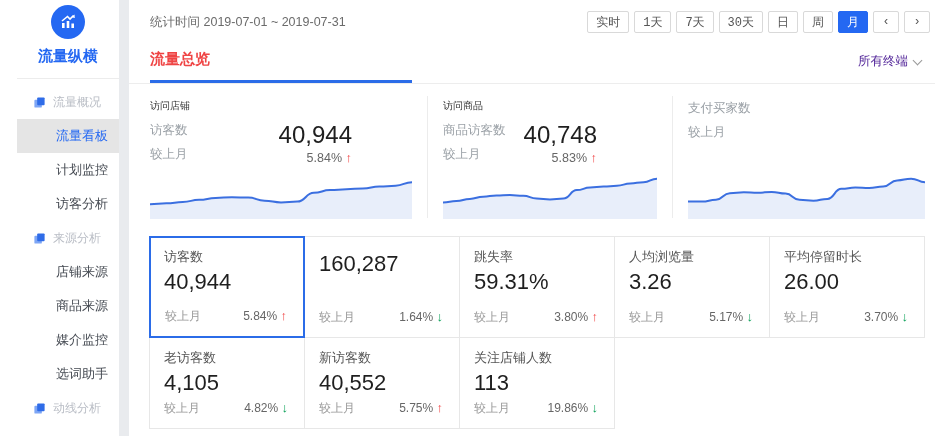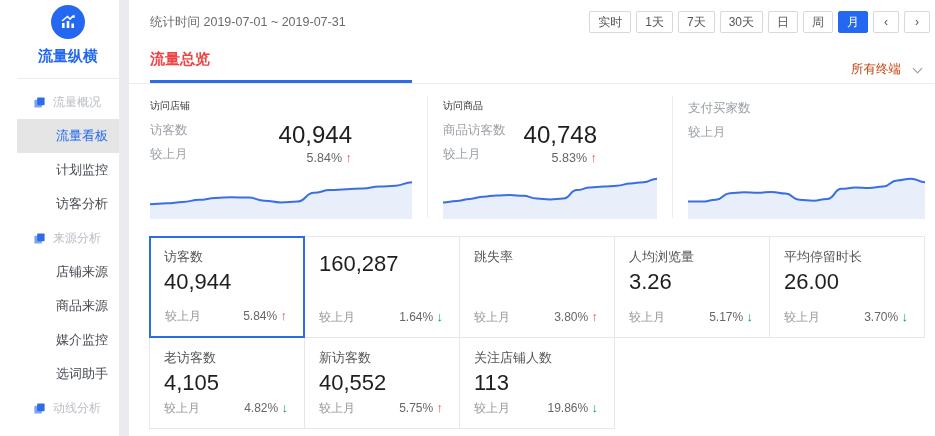--- a/index.html
+++ b/index.html
@@ -20,28 +20,28 @@
   .app-name{color:var(--primary);font-size:15px;font-weight:bold;text-align:center;margin-top:8px;padding-bottom:12px;border-bottom:1px solid #ececec;}
   .nav{padding-top:6px;}
   .nav-row{height:34px;display:flex;align-items:center;font-size:13px;cursor:pointer;}
   .nav-section{color:#b9bdc5;font-size:12px;padding-left:16px;gap:7px;}
   .nav-item{color:#454a52;padding-left:39px;}
   .nav-item.active{background:#e5e5e5;color:var(--primary);}
   
   .topbar{position:absolute;left:129px;top:0;width:806px;height:44px;background:#fff;display:flex;align-items:center;z-index:2;}
   .stat-time{font-size:12.5px;color:#6b6b6b;padding-left:21px;flex:0 0 auto;}
   .topbar-right{margin-left:auto;display:flex;align-items:center;gap:5px;padding-right:5px;}
-  .range-btn{height:22px;min-width:26px;padding:0 8px;background:#fff;border:1px solid #d9d9d9;border-radius:2px;font-size:12px;color:#555;display:flex;align-items:center;justify-content:center;cursor:pointer;}
+  .range-btn{height:22px;min-width:26px;padding:0 8px;background:#fff;border:1px solid #d9d9d9;border-radius:2px;font-size:12px;color:#555;display:flex;align-items:center;justify-content:center;cursor:pointer;font-family:Liberation Mono, monospace;}
   .range-btn.active{background:var(--primary);border-color:var(--primary);color:#fff;}
   .nav-arrow{height:22px;width:22px;padding:0;}
   
   .panel{position:absolute;left:129px;top:37px;width:806px;height:500px;background:#fff;}
   .panel-head{height:43px;position:relative;}
   .panel-title{position:absolute;left:21px;top:13px;font-size:15px;font-weight:bold;color:#ef4444;}
-  .terminal-filter{position:absolute;right:14px;top:16px;font-size:12.5px;color:#c2410c;display:flex;align-items:center;gap:13px;cursor:pointer;margin-top:8px;}
+  .terminal-filter{position:absolute;right:14px;top:16px;font-size:12.5px;color:#4c1d95;display:flex;align-items:center;gap:6px;cursor:pointer;}
   .chev-down{width:7px;height:7px;border-right:1px solid #999;border-bottom:1px solid #999;transform:rotate(45deg);margin-top:-3px;}
   .tabline{position:relative;height:4px;border-bottom:1px solid #ededed;}
   .tab-indicator{position:absolute;left:21px;top:0;width:262px;height:3px;background:#2b6ce8;}
   
   .cards{display:flex;margin:7px 10px 0 21px;height:130px;}
   .ocard{position:relative;cursor:pointer;}
   .ocard1{width:262px;}
   .ocard2{flex:1;}
   .ocard3{width:237px;}
   .vdiv{width:1px;background:#ececec;margin:5px 15px 3px 15px;}
@@ -216,20 +216,21 @@
     </div>
     <div class="mcell">
       <div class="mcell-value">160,287</div>
       <div class="mcell-cmp">
           <span>较上月</span>
           <span class="pct"><span>1.64%</span> <span class="arrow" data-trend="down"></span></span>
         </div>
     </div>
     <div class="mcell">
       <div class="mcell-label">跳失率</div>
+      <div class="mcell-value">59.31%</div>
       <div class="mcell-cmp">
           <span>较上月</span>
           <span class="pct"><span>3.80%</span> <span class="arrow" data-trend="up"></span></span>
         </div>
     </div>
     <div class="mcell">
       <div class="mcell-label">人均浏览量</div>
       <div class="mcell-value">3.26</div>
       <div class="mcell-cmp">
           <span>较上月</span>

